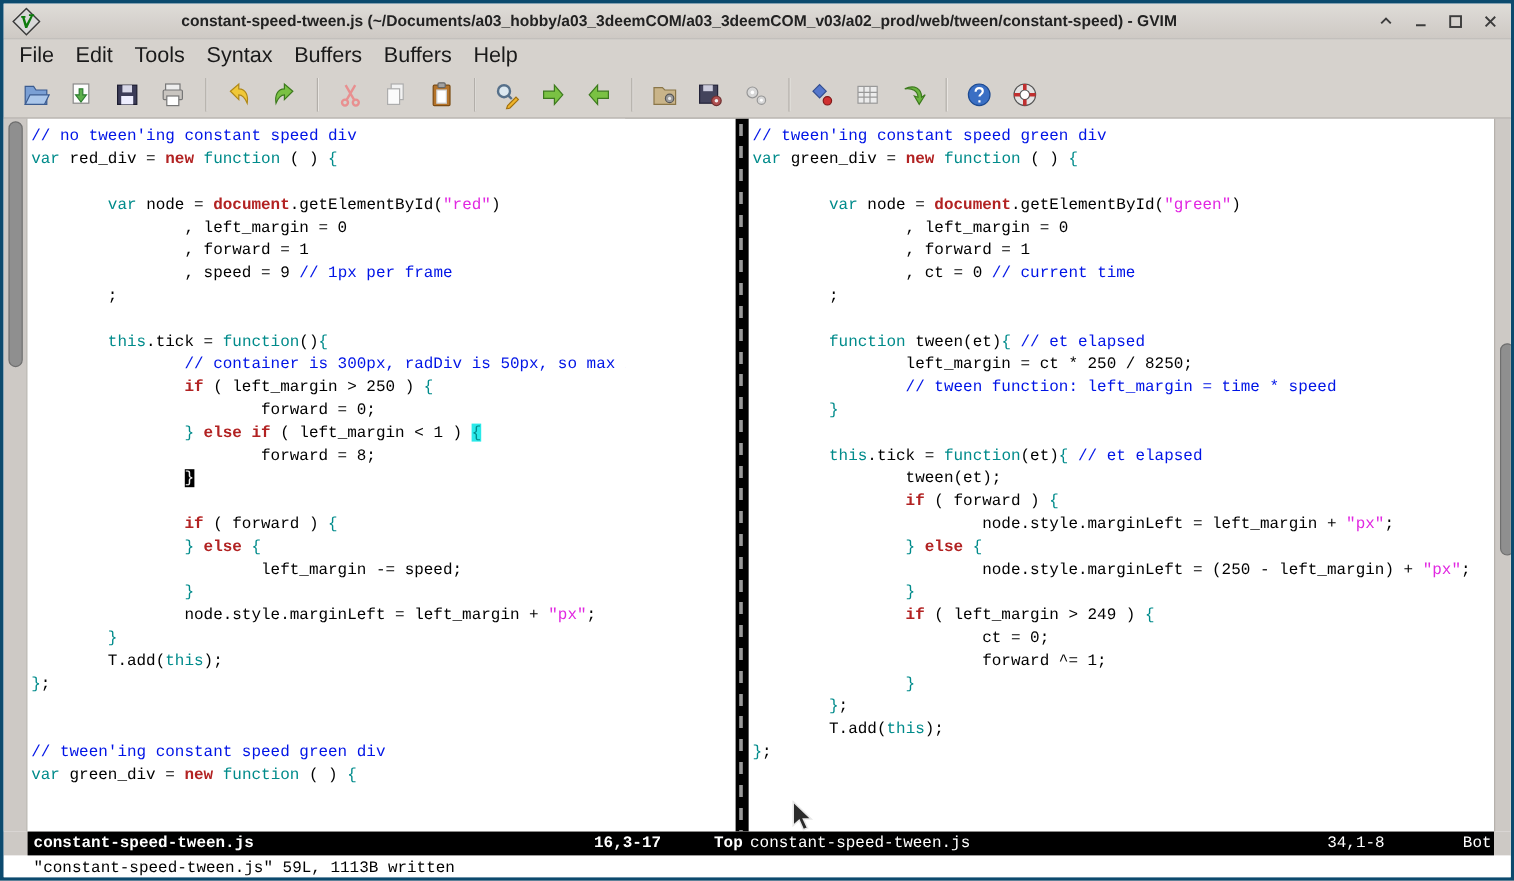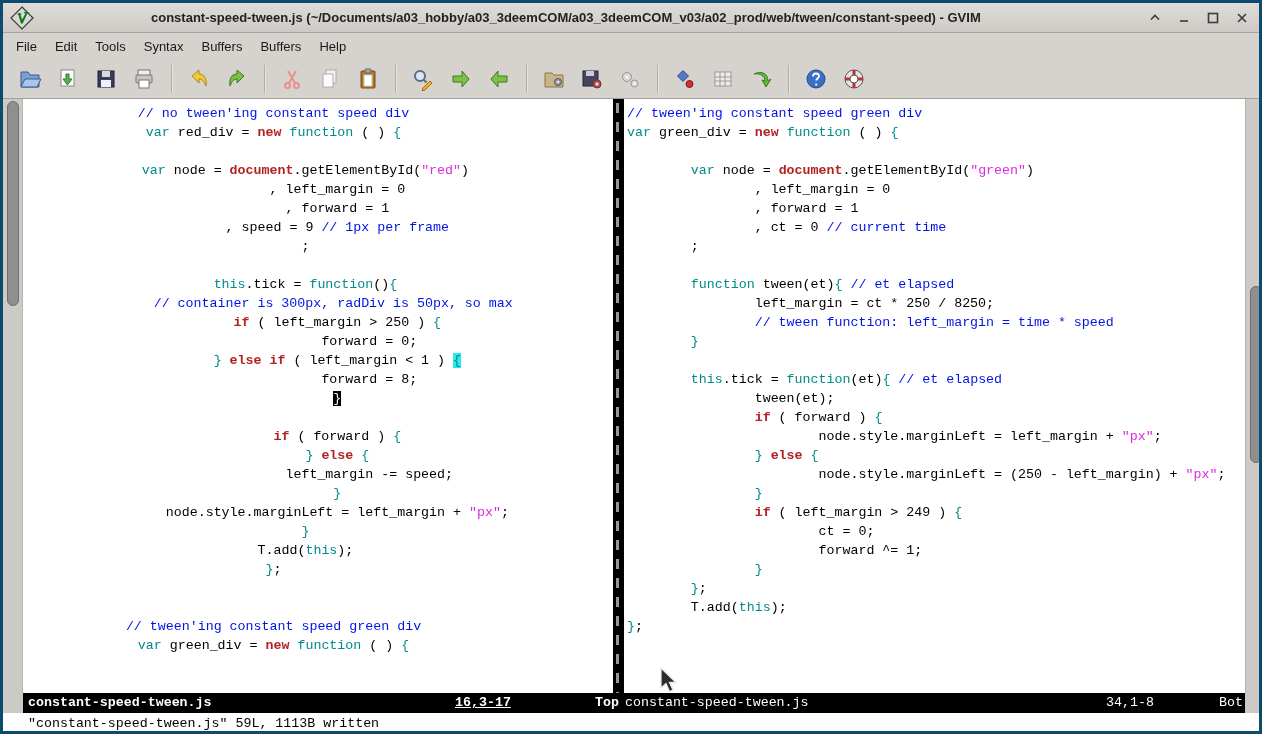--- a/index.html
+++ b/index.html
@@ -22,37 +22,37 @@
     font-weight:bold;font-size:13px;color:#222;white-space:nowrap;
   }
   .win-controls{position:absolute;right:6px;top:3px;height:24px;display:flex;gap:7px;}
   .win-btn{width:22px;height:24px;display:flex;align-items:center;justify-content:center;}
   .win-btn svg{stroke:#3c3c3c;stroke-width:1.6;fill:none;}
   
   .menubar{
     position:absolute;left:0;top:30px;width:100%;height:27px;
     background:#d6d2cd;display:flex;align-items:center;padding-left:4px;box-sizing:border-box;
   }
-  .menu-item{padding:3px 9px;font-size:13px;color:#1a1a1a;}
+  .menu-item{padding:3px 9px;font-size:18px;color:#1a1a1a;}
   
   .toolbar{
     position:absolute;left:0;top:57px;width:100%;height:39px;
     background:#d6d2cd;border-bottom:1px solid #a29e99;box-sizing:border-box;
     display:flex;align-items:center;padding-left:12px;
   }
   .tb-btn{width:30px;height:30px;margin-right:8px;display:flex;align-items:center;justify-content:center;background:transparent;border:0;padding:0;}
   .tb-sep{width:1px;height:28px;background:#b2aea9;border-right:1px solid #e8e5e1;margin:0 11px 0 4px;}
   
   .editor{position:absolute;left:0;top:96px;width:100%;height:594px;background:#fff;}
   .gutter{position:absolute;top:0;height:594px;width:20px;background:#cdc9c5;border-left:1px solid #b5b1ac;box-sizing:border-box;}
   .gutter.left{left:0;border-left:none;border-right:1px solid #bab6b1;}
   .gutter.right{left:1242px;}
   .thumb{position:absolute;left:4px;width:12px;background:#8f8f8f;border:1px solid #6f6f6f;border-radius:6px;box-sizing:border-box;}
   .pane{position:absolute;top:0;height:594px;background:var(--editor-bg,#fff);overflow:hidden;padding:5px 0 0 3px;box-sizing:border-box;}
-  .pane.left{left:20px;width:498px;text-align:center;}
+  .pane.left{left:20px;width:498px;}
   .pane.right{left:621px;width:621px;}
   .vsep{position:absolute;left:610px;top:0;width:11px;height:594px;background:#000;}
   .vsep::before{
     content:"";position:absolute;left:3px;top:0;bottom:0;width:3px;
     background:repeating-linear-gradient(to bottom,transparent 0 4px,#989898 4px 14px,transparent 14px 19px);
   }
   .row{height:19px;white-space:pre;tab-size:8;-moz-tab-size:8;
        font-family:"Liberation Mono","DejaVu Sans Mono",monospace;font-size:13.3px;line-height:19px;color:#000;}
   .tok-d{color:#000;}
   .tok-c{color:var(--comment,#0014e6);}
@@ -60,21 +60,21 @@
   .tok-i{color:var(--identifier,#008b8b);}
   .tok-s{color:var(--string,#e128e1);}
   .tok-m{color:var(--identifier,#008b8b);background:var(--match-bg,#2ae9e9);}
   .tok-x{color:var(--cursor-fg,#f2f2f2);background:var(--cursor-bg,#000);}
   
   .statusrow{position:absolute;left:0;top:690px;width:100%;height:20px;background:#cdc9c5;}
   .statusline{position:absolute;left:20px;top:0;width:1222px;height:20px;background:var(--status-bg,#000);
        font-family:"Liberation Mono","DejaVu Sans Mono",monospace;font-size:13.3px;line-height:20px;color:var(--status-fg,#fff);}
   .statusline span{position:absolute;white-space:pre;}
   .st-file-left{left:5px;font-weight:bold;}
-  .st-ruler-left{left:432px;font-weight:bold;text-decoration:underline;}
+  .st-ruler-left{left:472px;font-weight:bold;}
   .st-scroll-left{left:572px;font-weight:bold;}
   .st-file-right{left:602px;}
   .st-ruler-right{left:1083px;}
   .st-scroll-right{left:1196px;}
   
   .cmdline{position:absolute;left:0;top:710px;width:100%;height:23px;background:#fff;
        font-family:"Liberation Mono","DejaVu Sans Mono",monospace;font-size:13.3px;line-height:22px;color:#000;padding-left:25px;box-sizing:border-box;white-space:pre;}
   
   .mouse{position:absolute;left:656px;top:664px;width:20px;height:28px;pointer-events:none;}
 </style>

